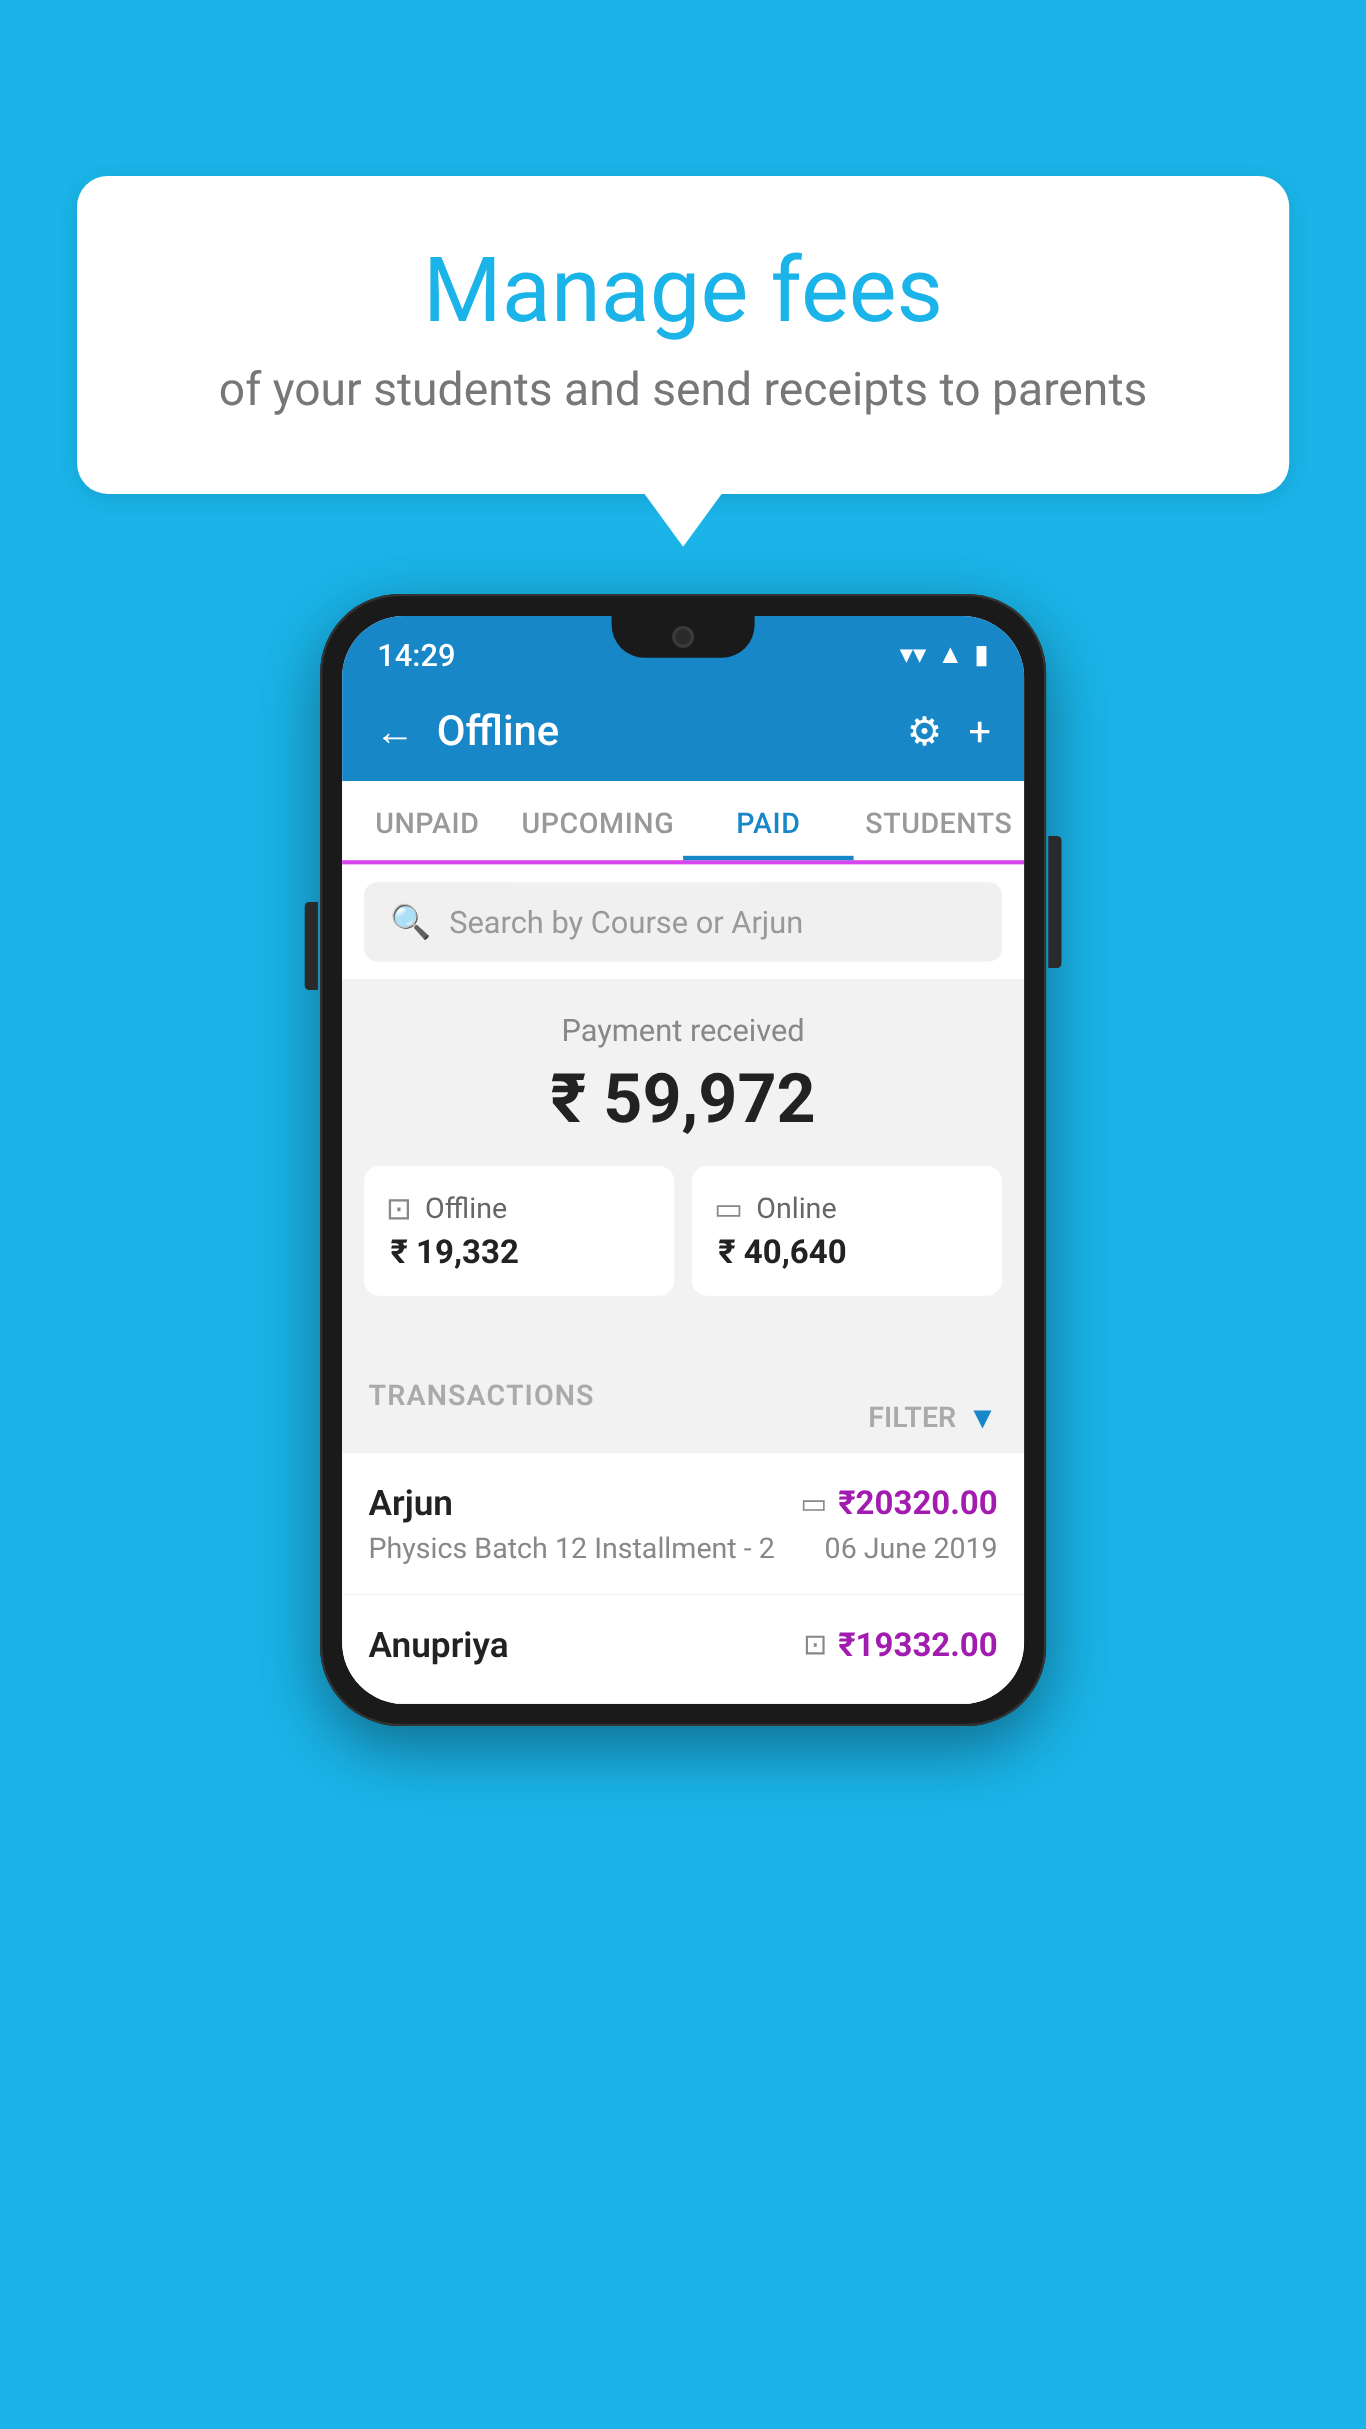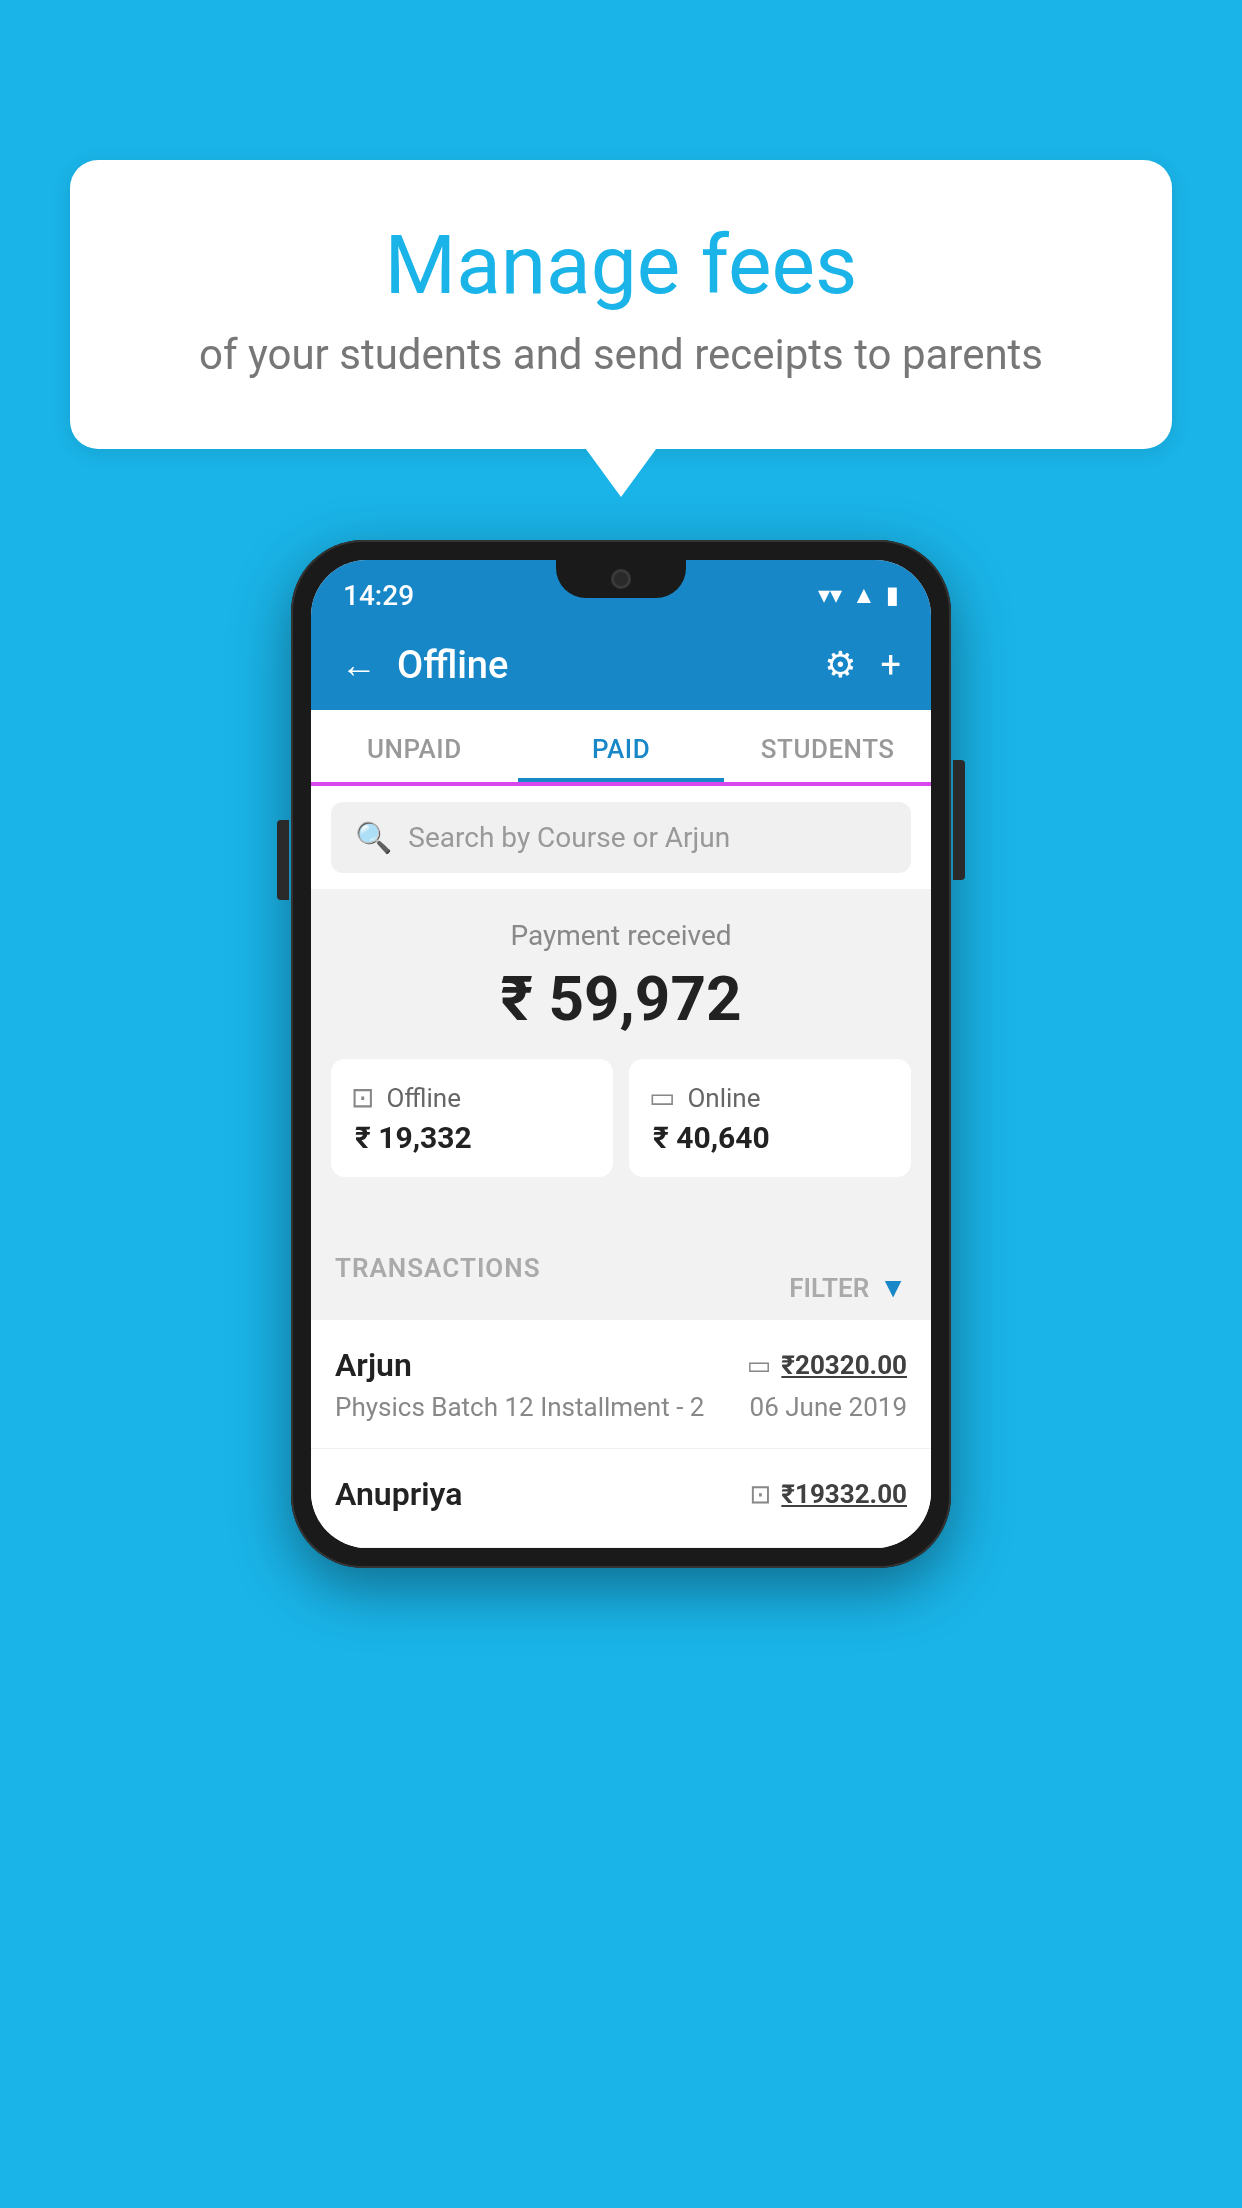--- a/index.html
+++ b/index.html
@@ -366,24 +366,23 @@
       align-items: center;
       gap: 10px;
     }
 
     .transaction-type-icon {
       font-size: 26px;
       color: #888;
     }
 
     .transaction-amount {
-      font-size: 26px;
+      font-size: 30px;
       font-weight: 700;
-      color: #404040;
-      text-decoration: underline;
+      color: #a21caf;
     }
 
     .transaction-bottom {
       display: flex;
       justify-content: space-between;
     }
 
     .transaction-course {
       font-size: 26px;
       color: #888;
@@ -426,20 +425,23 @@
         </div>
         <div class="header-right">
           <span class="gear-icon">⚙</span>
           <span class="plus-icon">+</span>
         </div>
       </div>
 
       <div class="tabs">
         <div class="tab">
           <span>UNPAID</span>
+        </div>
+        <div class="tab">
+          <span>UPCOMING</span>
         </div>
         <div class="tab active">
           <span>PAID</span>
         </div>
         <div class="tab">
           <span>STUDENTS</span>
         </div>
       </div>
 
       <div class="search-container">

